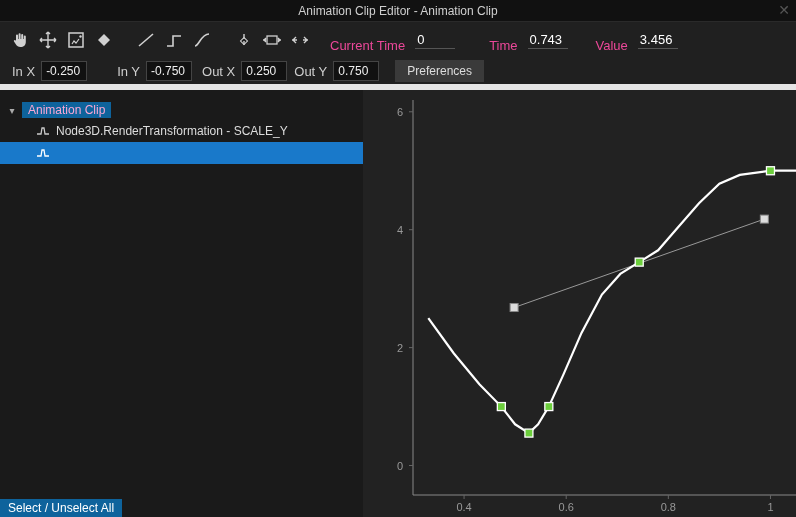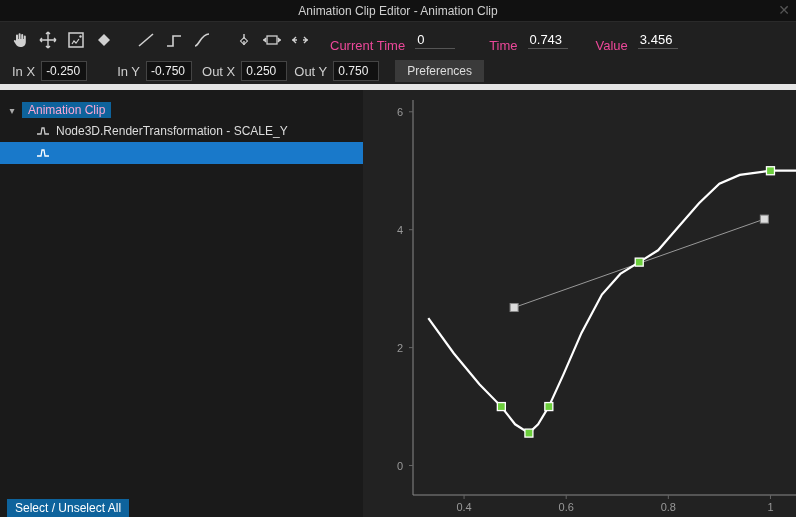--- a/index.html
+++ b/index.html
@@ -98,21 +98,21 @@
   }
   .tree-row.selected {
     background:#1979ca; color:#fff;
   }
   .track-icon {
     width:14px; height:14px; display:flex; align-items:center; justify-content:center;
     color:#ccc;
   }
   .tree-row.selected .track-icon { color:#fff; }
   .select-all {
-    position:absolute; bottom:0; left:7px;
+    position:absolute; bottom:0; left:0;
     background:#0e639c; color:#fff;
     font-size:12px; padding:2px 8px;
     cursor:pointer;
   }
   .graph {
     flex:1; background:#222; position:relative;
   }
   svg.curve { position:absolute; top:0; left:0; display:block; }
   .axis text { fill:#999; font-size:11px; font-family:inherit;}
   .axis line.tick { stroke:#666; stroke-width:1;}

